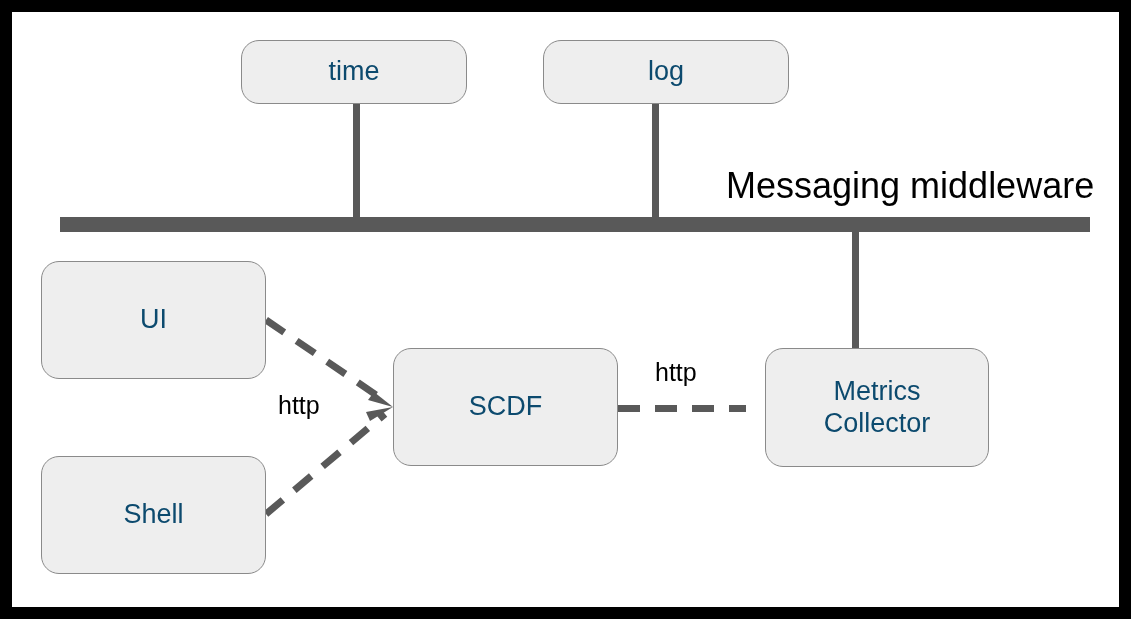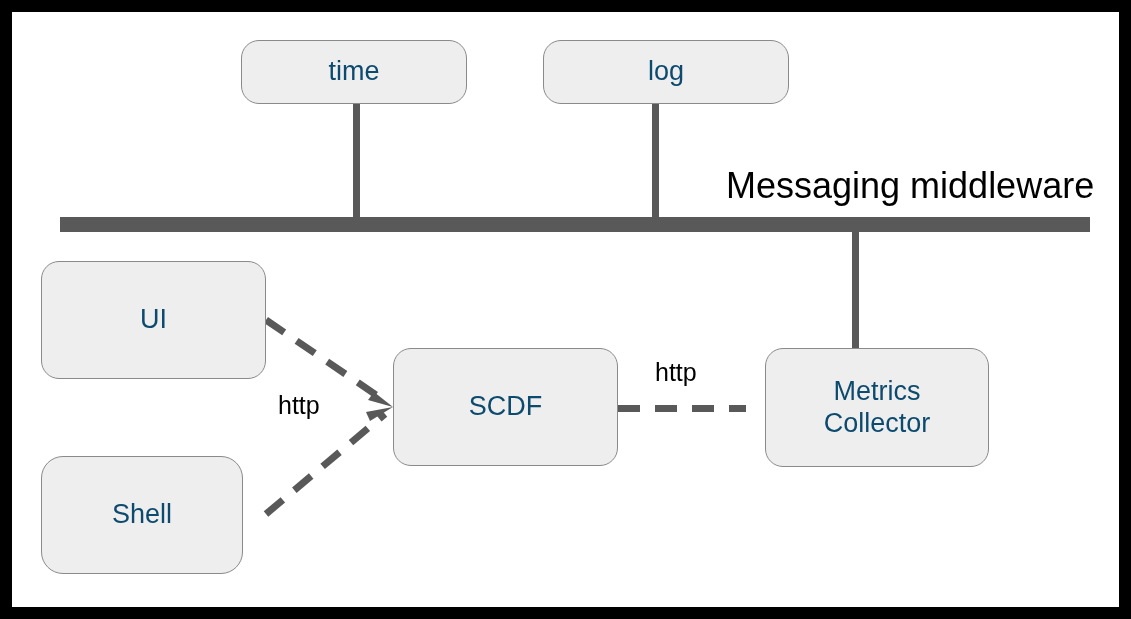--- a/index.html
+++ b/index.html
@@ -63,21 +63,21 @@
   .edge-label {
     position: absolute;
     color: #000000;
     white-space: nowrap;
     font-family: "Liberation Sans", sans-serif;
   }
   
   #node-time   { left: 241px; top: 40px;  width: 226px; height: 64px;  font-size: 27px; }
   #node-log    { left: 543px; top: 40px;  width: 246px; height: 64px;  font-size: 27px; }
   #node-ui     { left: 41px;  top: 261px; width: 225px; height: 118px; font-size: 27px; }
-  #node-shell  { left: 41px;  top: 456px; width: 202px; height: 118px; font-size: 27px; border-radius: 22px; }
+  #node-shell  { left: 41px;  top: 456px; width: 225px; height: 118px; font-size: 27px; }
   #node-scdf   { left: 393px; top: 348px; width: 225px; height: 118px; font-size: 27px; }
   #node-metrics{ left: 745px; top: 348px; width: 224px; height: 119px; font-size: 27px; margin-left: 20px; }
 
   #label-middleware { left: 726px; top: 165px; font-size: 36px; }
   #label-http-left  { left: 278px; top: 391px; font-size: 25px; }
   #label-http-right { left: 655px; top: 358px; font-size: 25px; }
 </style>
 </head>
 <body>
 

